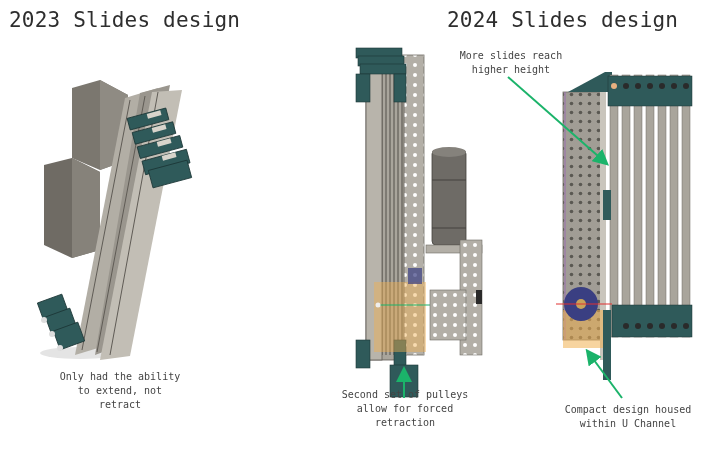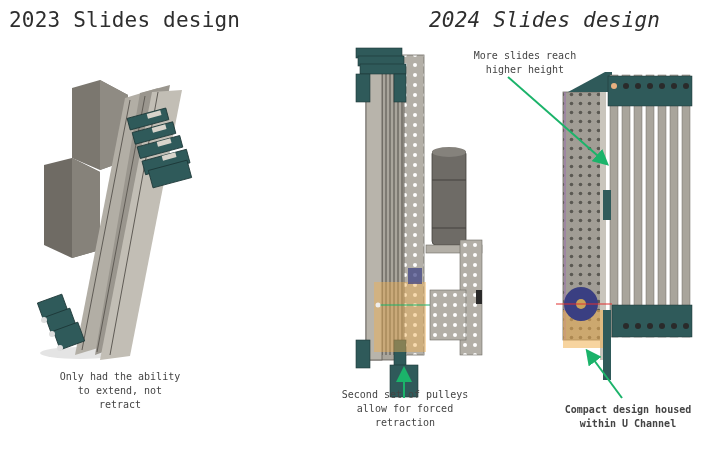--- a/index.html
+++ b/index.html
@@ -6,21 +6,21 @@
   body { width: 718px; height: 457px; position: relative; overflow: hidden;
          font-family: "DejaVu Sans Mono", "Liberation Mono", monospace; color: #333; }
   .title { position: absolute; font-size: 21px; color: #2e2e2e; letter-spacing: 0.2px; white-space: nowrap; }
   .caption { position: absolute; font-size: 10px; line-height: 14px; color: #444; text-align: center; white-space: pre-line; }
   svg { position: absolute; left: 0; top: 0; }
 </style>
 </head>
 <body>
 
 <div class="title" style="left:9px; top:8px;">2023 Slides design</div>
-<div class="title" style="left:429px; top:8px;font-style:italic;">2024 Slides design</div>
+<div class="title" style="left:447px; top:8px;">2024 Slides design</div>
 
 <svg width="718" height="457" viewBox="0 0 718 457">
   <defs>
     <marker id="arr" markerWidth="8" markerHeight="8" refX="6" refY="4" orient="auto">
       <path d="M0,0 L8,4 L0,8 Z" fill="#1bb36a"></path>
     </marker>
     <pattern id="holes" width="10" height="10" patternUnits="userSpaceOnUse">
       <rect width="10" height="10" fill="#b3afa7"></rect>
       <circle cx="5" cy="5" r="2" fill="#ffffff"></circle>
     </pattern>
@@ -167,19 +167,19 @@
     <rect x="603" y="310" width="8" height="70" fill="#2f5a5a"></rect>
 
     <line x1="508" y1="77" x2="606" y2="163" stroke="#1bb36a" stroke-width="2" marker-end="url(#arr)"></line>
     <line x1="622" y1="398" x2="588" y2="352" stroke="#1bb36a" stroke-width="2" marker-end="url(#arr)"></line>
   </g>
 </svg>
 
 <div class="caption" style="left:40px; top:370px; width:160px;">Only had the ability
 to extend, not
 retract</div>
-<div class="caption" style="left:450px; top:49px; width:150px;">More slides reach
+<div class="caption" style="left:436px; top:49px; width:150px;">More slides reach
 higher height</div>
 <div class="caption" style="left:325px; top:388px; width:160px;">Second set of pulleys
 allow for forced
 retraction</div>
-<div class="caption" style="left:548px; top:403px; width:160px;font-weight:bold;">Compact design housed
+<div class="caption" style="left:548px; top:403px; width:160px;">Compact design housed
 within U Channel</div>
 
 </body></html>

